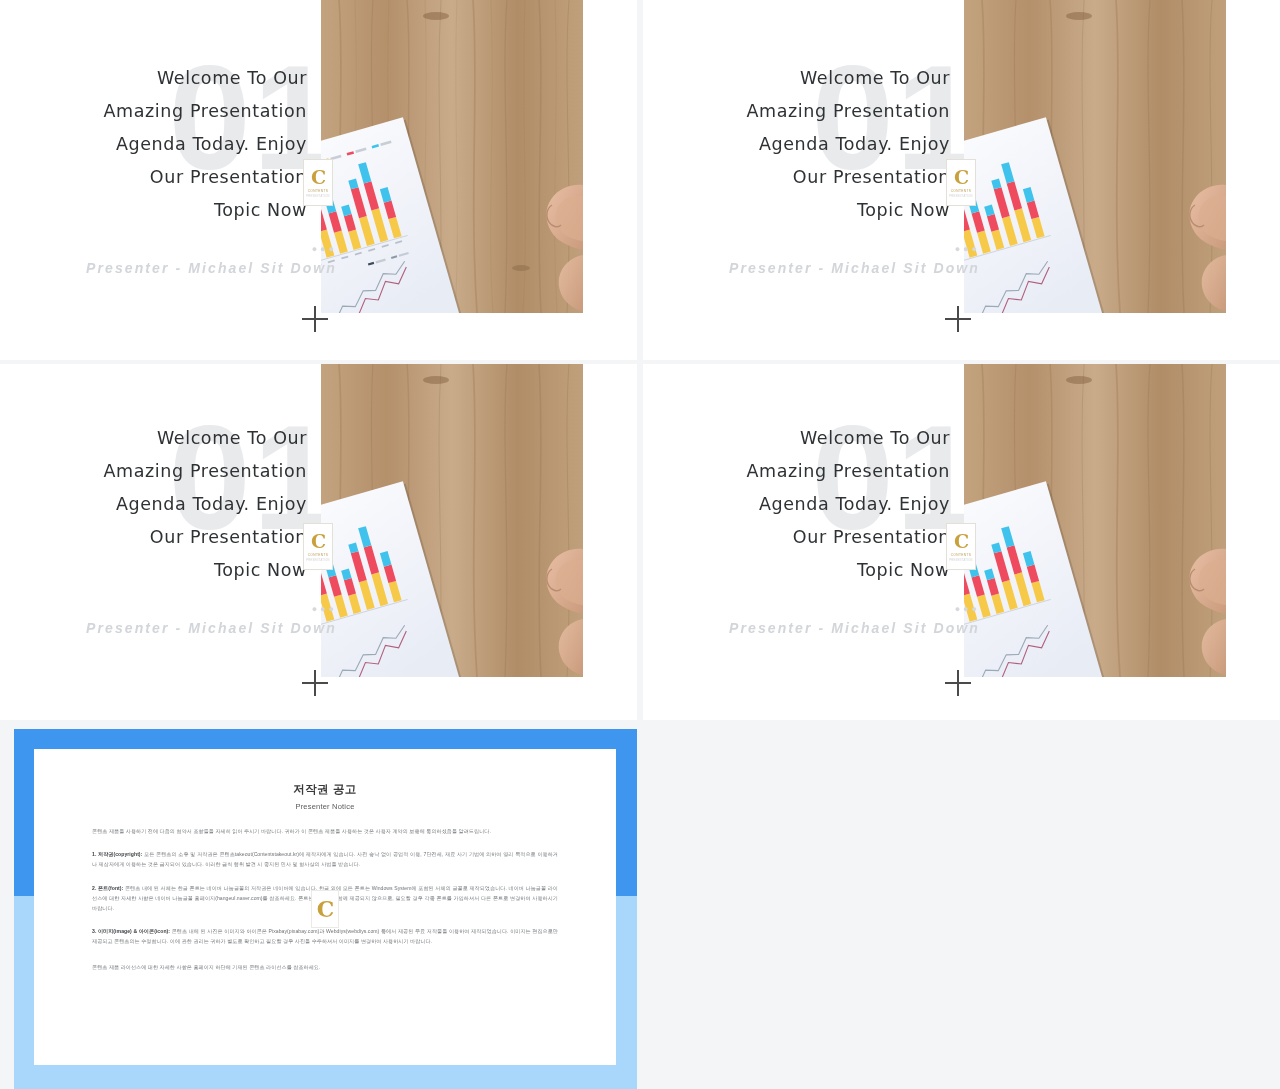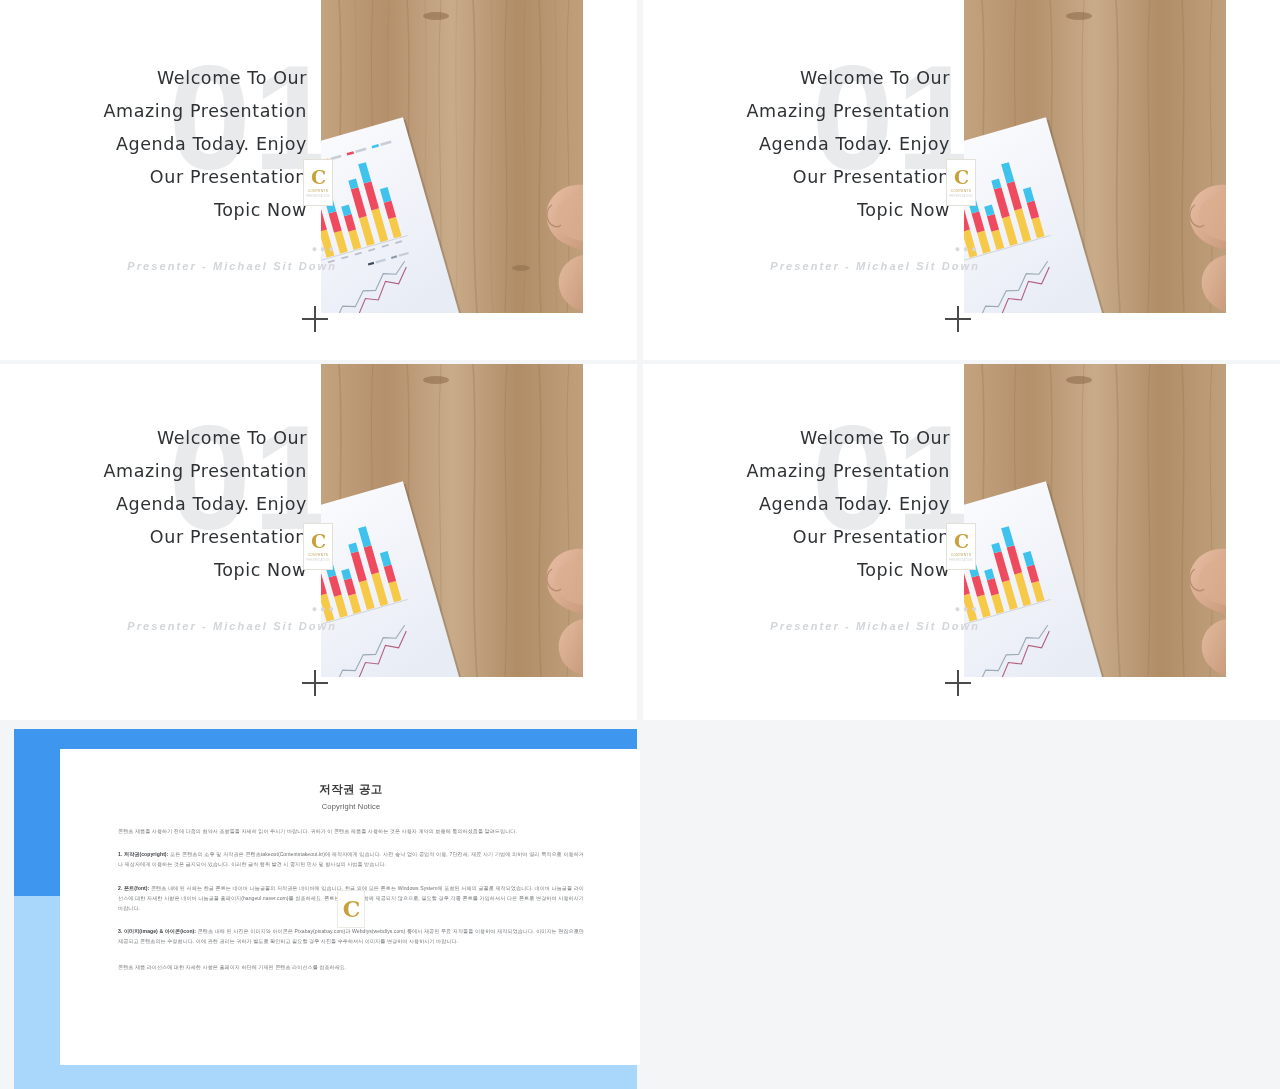--- a/index.html
+++ b/index.html
@@ -83,21 +83,21 @@
     letter-spacing: 3px;
     color: #d6d8dc;
     font-size: 9px;
     line-height: 8px;
   }
 
   .presenter {
     position: relative;
     z-index: 2;
     margin-top: 7px;
-    font-size: 11px;
+    font-size: 14px;
     font-style: italic;
     font-weight: bold;
     letter-spacing: 2.1px;
     color: #d2d5d9;
     padding-left: 40px;
   }
 
   
   .photo {
     position: absolute;
@@ -175,21 +175,20 @@
     height: 360px;
     background: linear-gradient(to bottom, #3f96ef 0%, #3f96ef 46.5%, #a9d6fb 46.5%, #a9d6fb 100%);
     padding: 20px 21px 24px 20px;
   }
   .copyright-inner {
     position: relative;
     width: 100%;
     height: 100%;
     background: #ffffff;
     padding: 33px 58px 12px 58px;
-    margin-left: 26px;
   }
 
   .cn-title {
     text-align: center;
     font-family: "DejaVu Sans", sans-serif;
     font-size: 11.5px;
     font-weight: bold;
     color: #3a3a3a;
     letter-spacing: 0.3px;
   }
@@ -661,21 +660,21 @@
         <div class="logo-sub2">PRESENTATION</div>
       </div>
       <div class="plus-marker"></div>
     </div>
 
   </div>
 
   <div class="copyright-panel">
     <div class="copyright-inner">
       <div class="cn-title">저작권 공고</div>
-      <div class="cn-subtitle">Copyright Notice</div>
+      <div class="cn-subtitle">Presenter Notice</div>
 
       <div class="cn-para">콘텐츠 제품을 사용하기 전에 다음의 협약서 조항들을 자세히 읽어 주시기 바랍니다. 귀하가 이 콘텐츠 제품을 사용하는 것은 사용자 계약의 보증에 동의하셨음을 알려드립니다.</div>
 
       <div class="cn-para gap">
         <b>1. 저작권(copyright):</b>
         <span>모든 콘텐츠의 소유 및 저작권은 콘텐츠takeout(Contentstakeout.kr)에 제작자에게 있습니다. 사전 승낙 없이 공업적 이용, 7단전세, 재료 사기 기법에 의하여 영리 목적으로 이용하거나 제삼자에게 이용하는 것은 금지되어 있습니다. 이러한 금칙 행위 발견 시 중지된 민사 및 형사상의 사법을 받습니다.</span>
       </div>
 
       <div class="cn-para gap">
         <b>2. 폰트(font):</b>

